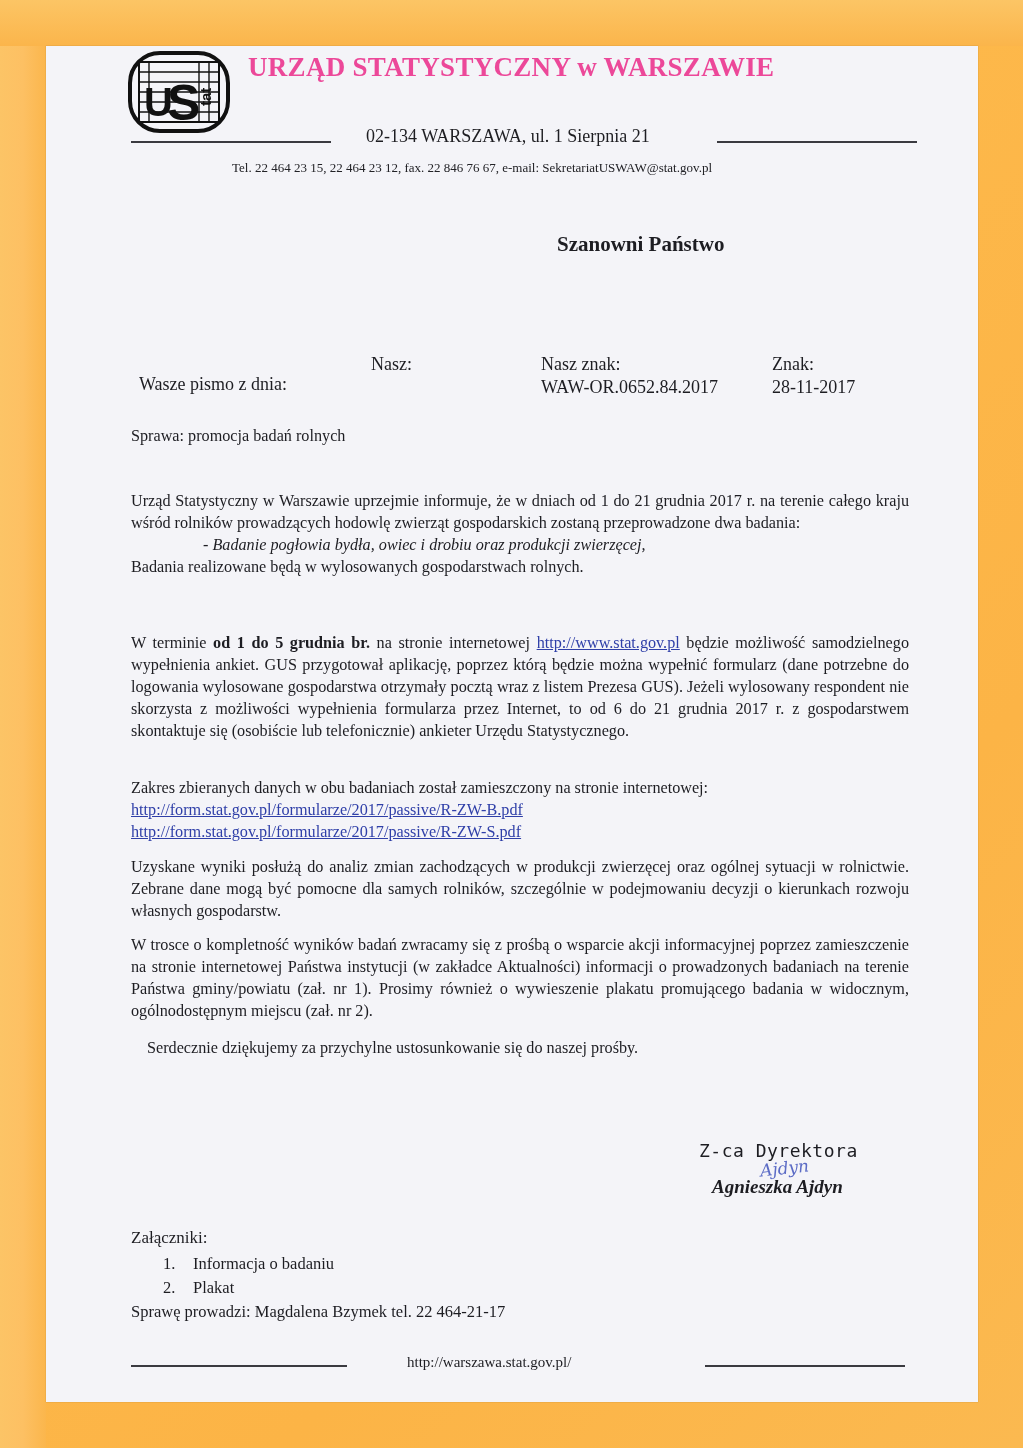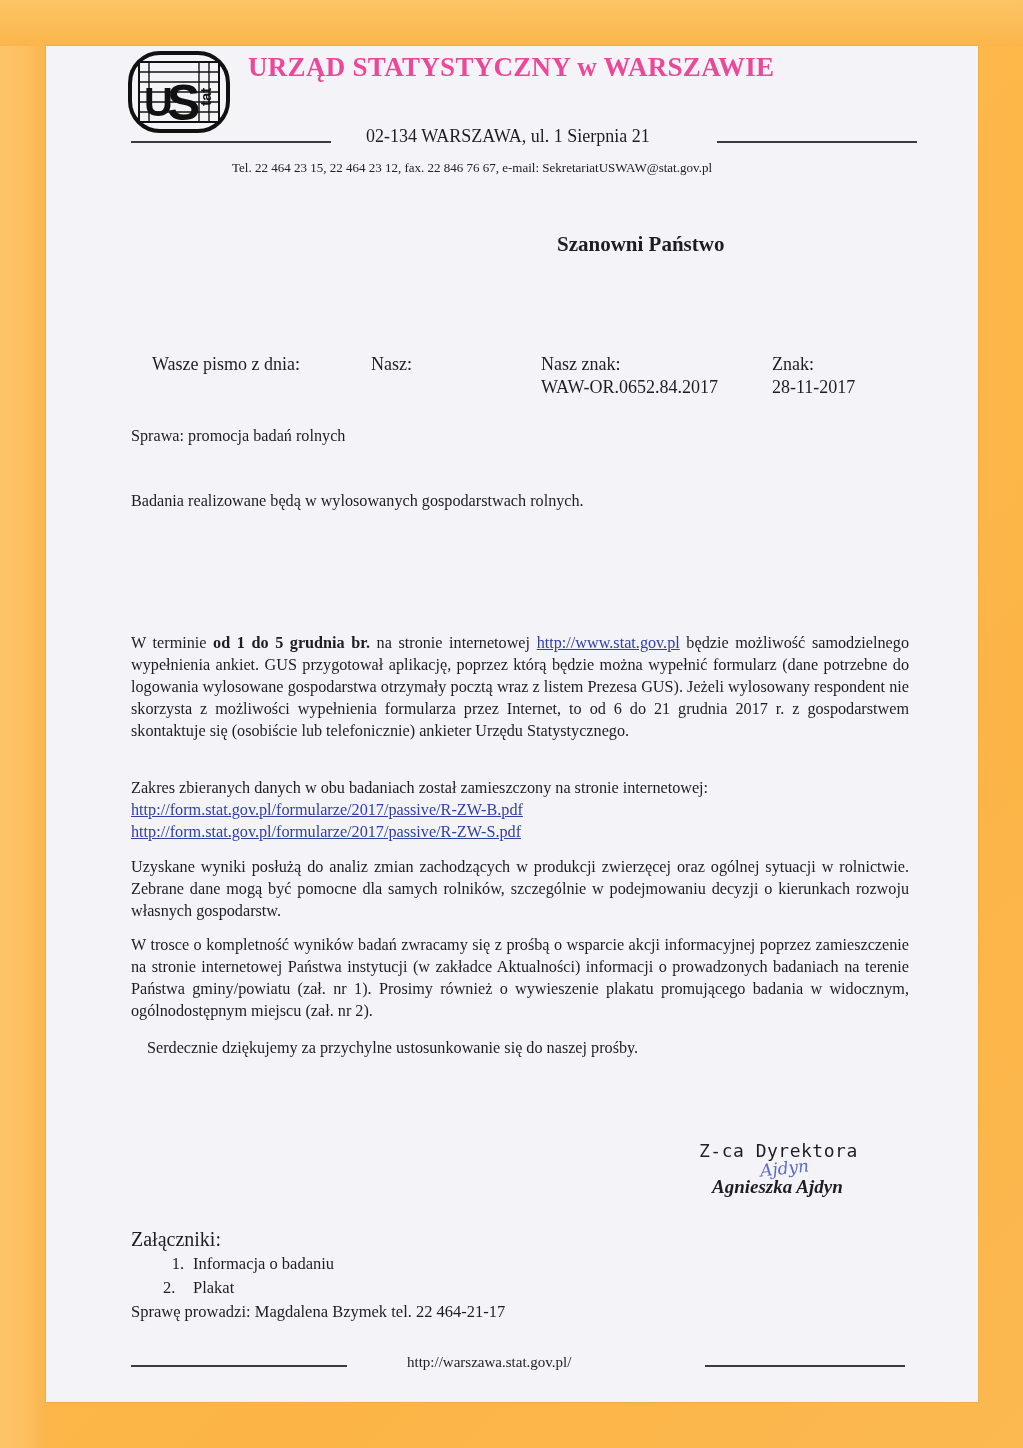--- a/index.html
+++ b/index.html
@@ -52,21 +52,21 @@
       left: 699px; top: 1140px; font-family: "DejaVu Sans Mono", monospace; font-size: 18px;
       white-space: nowrap; letter-spacing: 0.5px;
     }
     .sig-handwritten {
       left: 760px; top: 1158px; font-family: "DejaVu Serif", serif; font-style: italic;
       font-size: 17px; color: #5b6bc5; transform: rotate(-6deg); white-space: nowrap;
     }
     .sig-name {
       left: 712px; top: 1176px; font-size: 19px; font-weight: bold; font-style: italic; white-space: nowrap;
     }
-    .attach-title { left: 131px; top: 1228px; font-size: 20px; white-space: nowrap; }
+    .attach-title { left: 131px; top: 1228px; font-size: 17px; white-space: nowrap; }
     .attach-item { left: 163px; font-size: 16.5px; white-space: nowrap; }
     .attach-item .num { display: inline-block; width: 30px; }
     .handled-by { left: 131px; top: 1302px; font-size: 16.5px; white-space: nowrap; }
     .footer-url { left: 407px; top: 1354px; font-size: 15px; white-space: nowrap; text-align: center; }
     b.bold { font-weight: bold; }
   </style>
 </head>
 <body>
 
 <div class="frame-shade-left"></div>
@@ -97,30 +97,32 @@
 <div class="abs hdr-title">URZĄD STATYSTYCZNY w WARSZAWIE</div>
 
 <div class="rule" style="left:131px; top:141px; width:200px;"></div>
 <div class="abs hdr-address">02-134 WARSZAWA, ul. 1 Sierpnia 21</div>
 <div class="rule" style="left:717px; top:141px; width:200px;"></div>
 
 <div class="abs hdr-contact">Tel. 22 464 23 15, 22 464 23 12, fax. 22 846 76 67, e-mail: SekretariatUSWAW@stat.gov.pl</div>
 
 <div class="abs salutation">Szanowni Państwo</div>
 
-<div class="abs meta-label" style="left:139px; top:354px;margin-left:13px;">Wasze pismo z dnia:</div>
+<div class="abs meta-label" style="left:139px; top:374px;">Wasze pismo z dnia:</div>
 <div class="abs meta-label" style="left:371px; top:354px;">Nasz:</div>
 <div class="abs meta-label" style="left:541px; top:354px;">Nasz znak:</div>
 <div class="abs meta-value" style="left:541px; top:377px;">WAW-OR.0652.84.2017</div>
 <div class="abs meta-label" style="left:772px; top:354px;">Znak:</div>
 <div class="abs meta-value" style="left:772px; top:377px;">28-11-2017</div>
 
 <div class="abs body-text" style="left:131px; top:425px; white-space:nowrap;">Sprawa: promocja badań rolnych</div>
 
 <div class="para body-text" style="top:490px;">
+  <div>Urząd Statystyczny w Warszawie uprzejmie informuje, że w dniach od 1 do 21 grudnia 2017 r. na terenie całego kraju wśród rolników prowadzących hodowlę zwierząt gospodarskich zostaną przeprowadzone dwa badania:</div>
+  <div class="list-item">- Badanie pogłowia bydła, owiec i drobiu oraz produkcji zwierzęcej,</div>
   <div>Badania realizowane będą w wylosowanych gospodarstwach rolnych.</div>
 </div>
 
 <div class="para body-text" style="top:632px;">
   <span>W terminie </span><b class="bold">od 1 do 5 grudnia br.</b><span> na stronie internetowej </span><a class="link">http://www.stat.gov.pl</a><span> będzie możliwość samodzielnego wypełnienia ankiet. GUS przygotował aplikację, poprzez którą będzie można wypełnić formularz (dane potrzebne do logowania wylosowane gospodarstwa otrzymały pocztą wraz z listem Prezesa GUS). Jeżeli wylosowany respondent nie skorzysta z możliwości wypełnienia formularza przez Internet, to od 6 do 21 grudnia 2017 r. z gospodarstwem skontaktuje się (osobiście lub telefonicznie) ankieter Urzędu Statystycznego.</span>
 </div>
 
 <div class="para body-text" style="top:777px;">
   <div>Zakres zbieranych danych w obu badaniach został zamieszczony na stronie internetowej:</div>
   <div><a class="link">http://form.stat.gov.pl/formularze/2017/passive/R-ZW-B.pdf</a></div>
@@ -131,21 +133,21 @@
 
 <div class="para body-text" style="top:934px;">W trosce o kompletność wyników badań zwracamy się z prośbą o wsparcie akcji informacyjnej poprzez zamieszczenie na stronie internetowej Państwa instytucji (w zakładce Aktualności) informacji o prowadzonych badaniach na terenie Państwa gminy/powiatu (zał. nr 1). Prosimy również o wywieszenie plakatu promującego badania w widocznym, ogólnodostępnym miejscu (zał. nr 2).</div>
 
 <div class="para body-text" style="top:1037px;margin-left:16px;">Serdecznie dziękujemy za przychylne ustosunkowanie się do naszej prośby.</div>
 
 <div class="abs sig-title">Z-ca Dyrektora</div>
 <div class="abs sig-handwritten">Ajdyn</div>
 <div class="abs sig-name">Agnieszka Ajdyn</div>
 
 <div class="abs attach-title">Załączniki:</div>
-<div class="abs attach-item" style="top:1254px;text-align:center;">
+<div class="abs attach-item" style="top:1254px;">
   <span class="num">1.</span><span>Informacja o badaniu</span>
 </div>
 <div class="abs attach-item" style="top:1278px;">
   <span class="num">2.</span><span>Plakat</span>
 </div>
 <div class="abs handled-by">Sprawę prowadzi: Magdalena Bzymek tel. 22 464-21-17</div>
 
 <div class="rule" style="left:131px; top:1365px; width:216px;"></div>
 <div class="abs footer-url">http://warszawa.stat.gov.pl/</div>
 <div class="rule" style="left:705px; top:1365px; width:200px;"></div>

